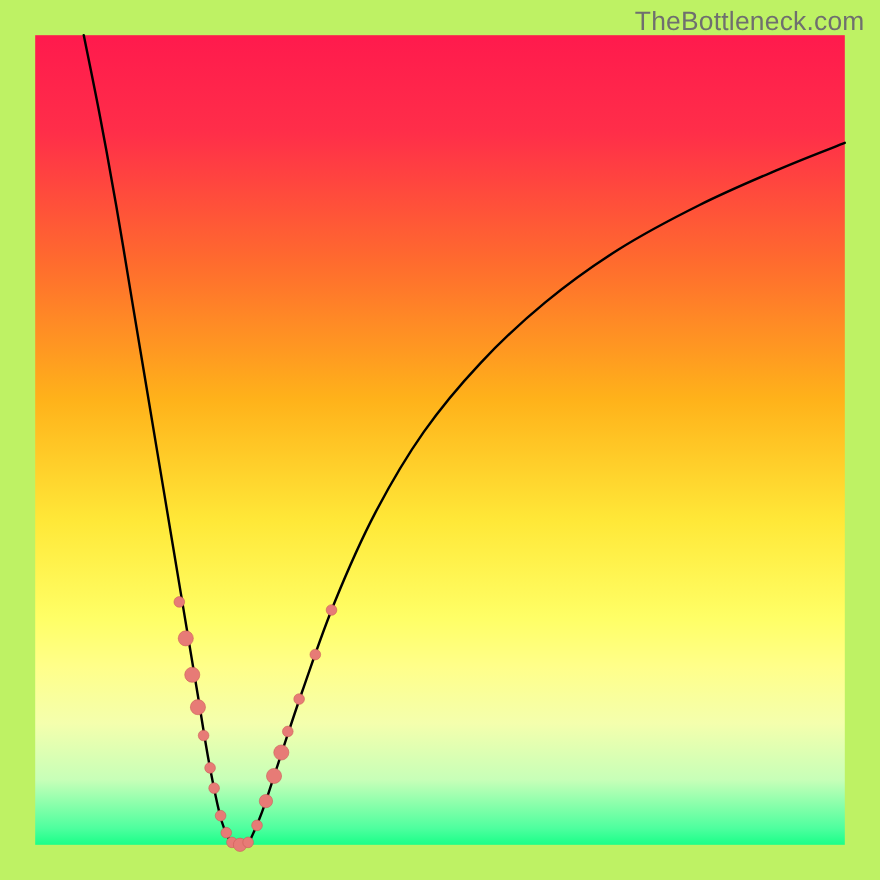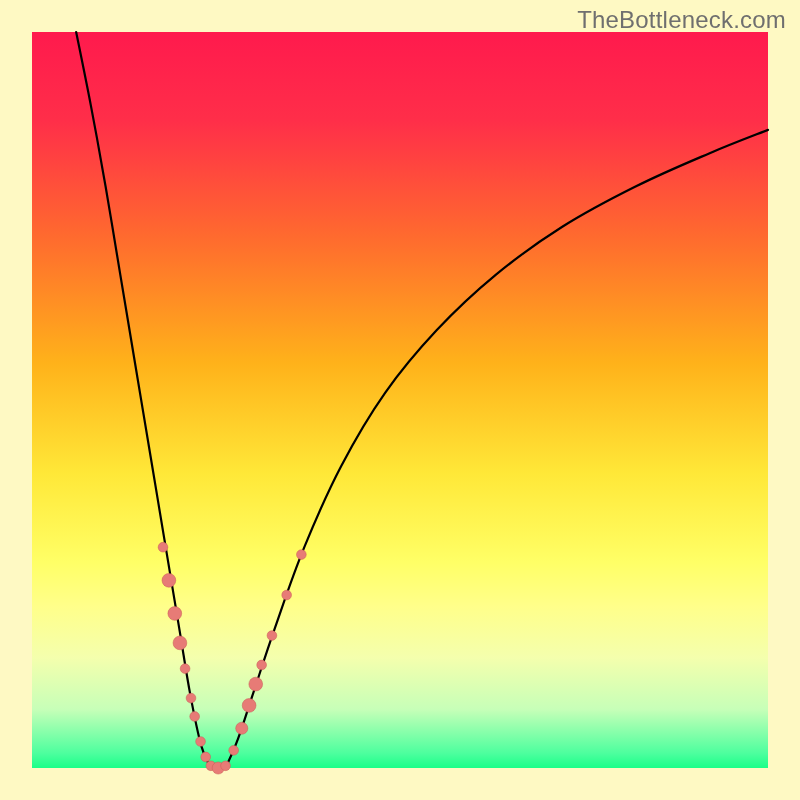--- a/index.html
+++ b/index.html
@@ -10,21 +10,21 @@
     overflow: hidden;
     background: #000;
     font-family: Arial, Helvetica, sans-serif;
   }
   .frame {
     position: absolute;
     left: 0;
     top: 0;
     width: 800px;
     height: 800px;
-    background: #fef9c3;
+    background: #bef264;
   }
   .plot-area {
     position: absolute;
     left: 32px;
     top: 32px;
     width: 736px;
     height: 736px;
     
   }
   .watermark {

